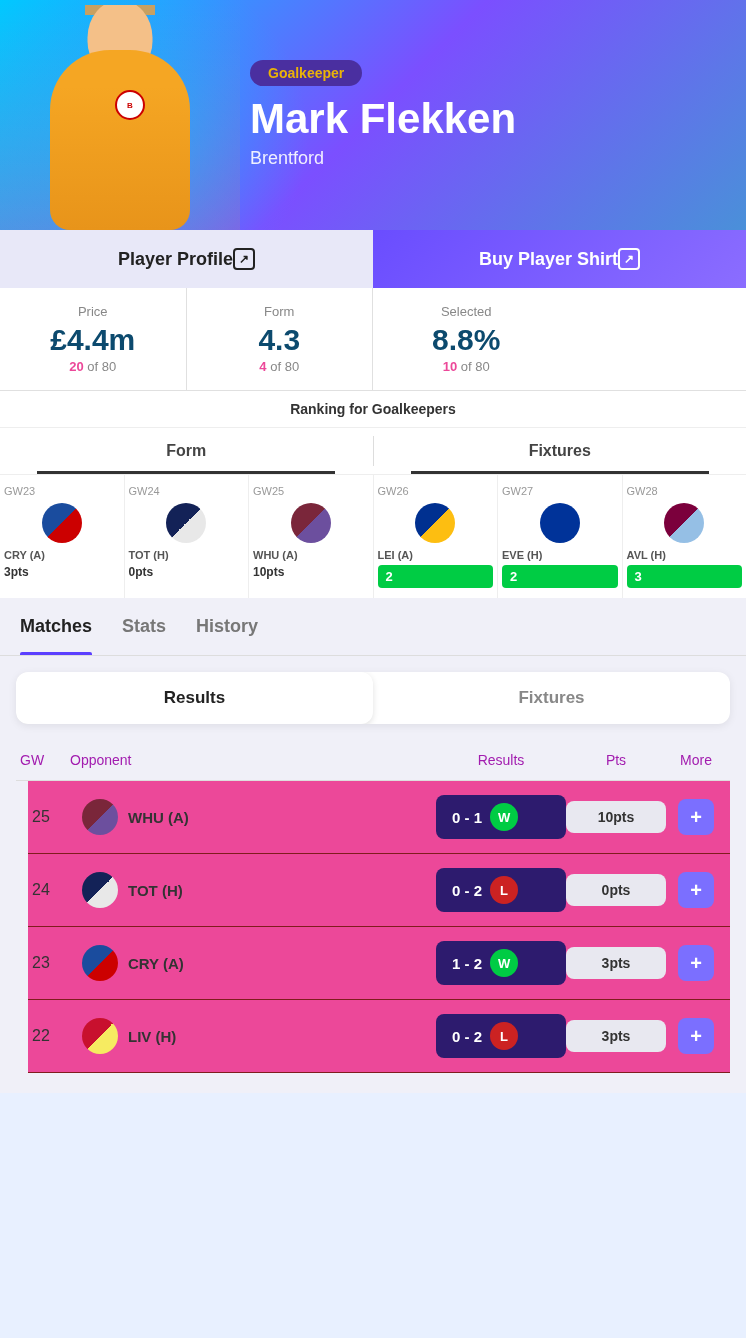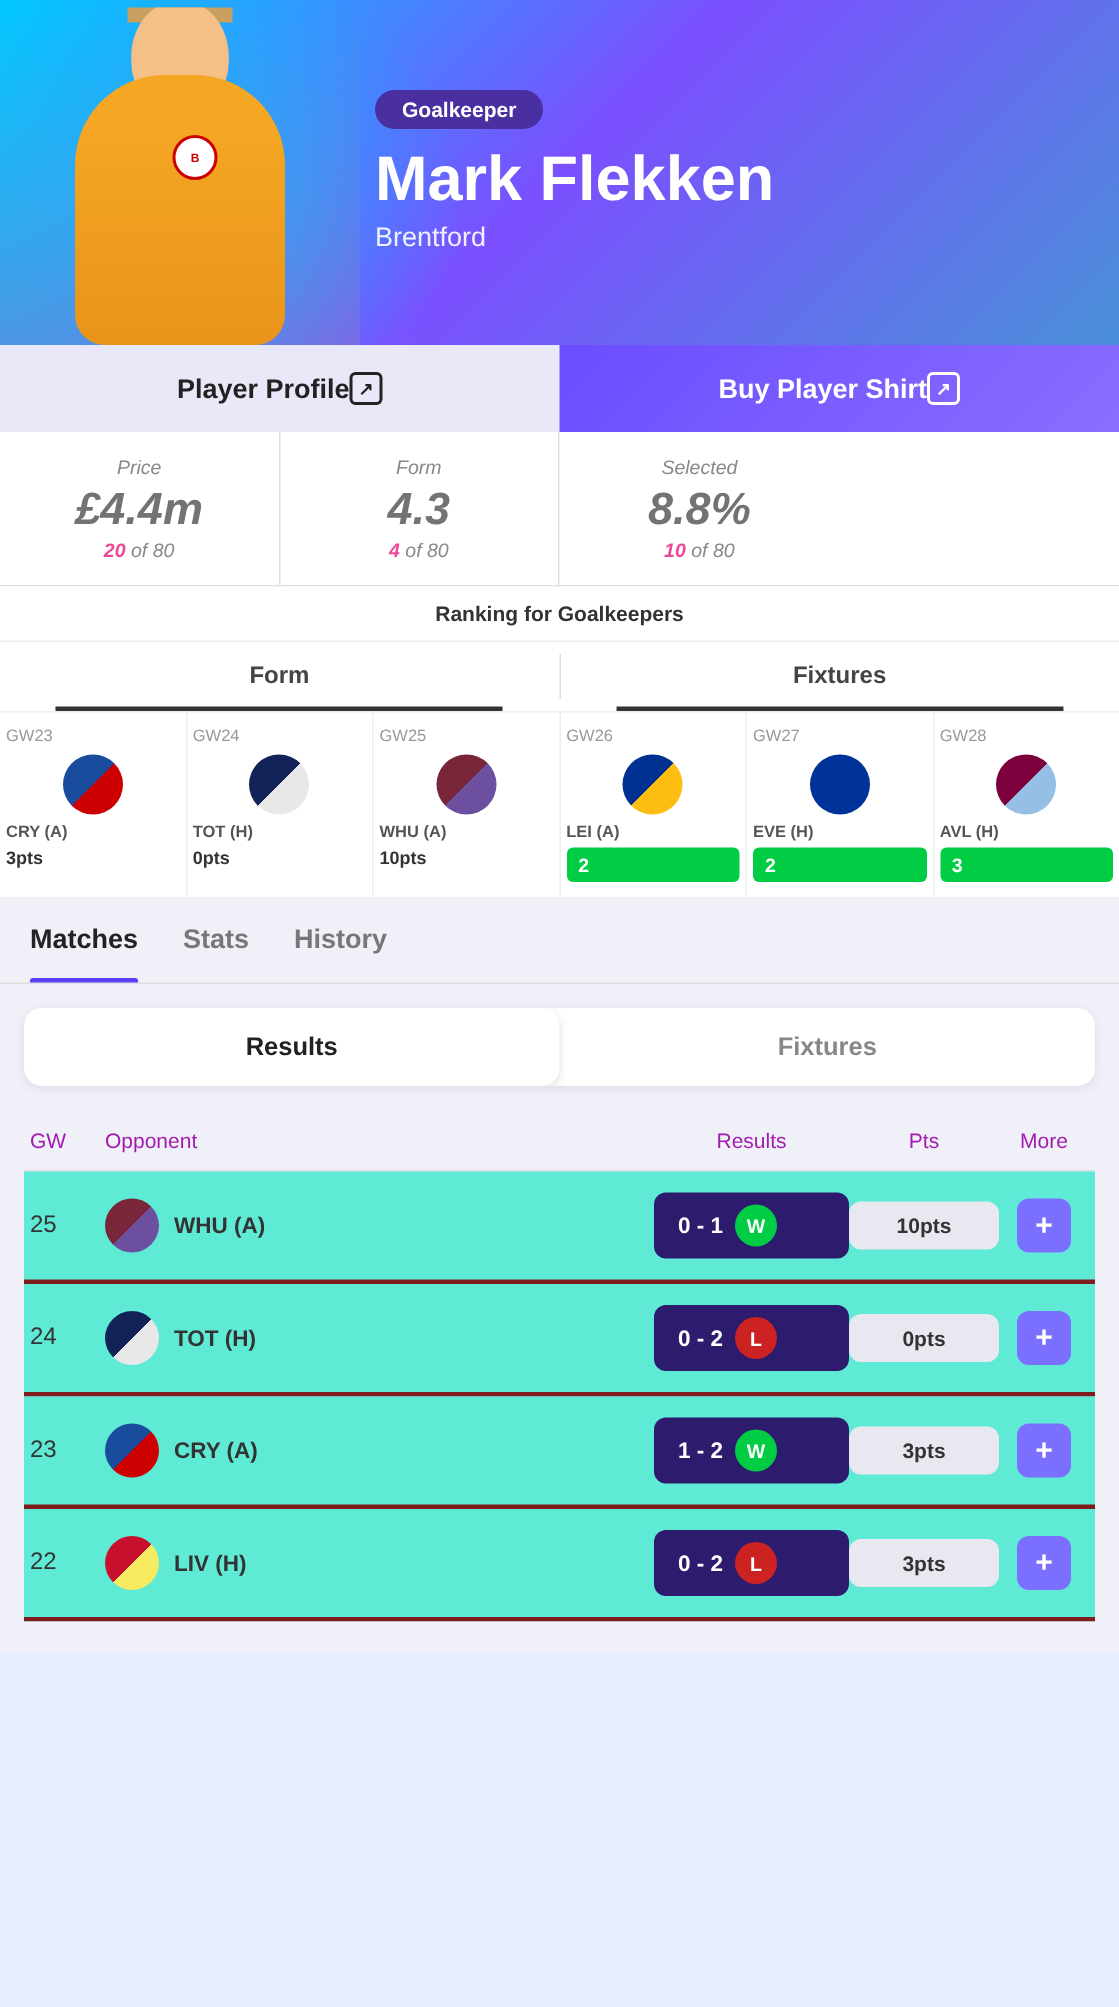--- a/index.html
+++ b/index.html
@@ -86,21 +86,21 @@
       font-size: 8px; color: #cc0000; font-weight: bold;
     }
     .hero-info {
       position: absolute;
       left: 250px;
       top: 60px;
     }
     .position-badge {
       display: inline-block;
       background: #4a2fa0;
-      color: #ffffff;
+      color: #eab308;
       font-size: 14px;
       font-weight: 600;
       padding: 5px 18px;
       border-radius: 20px;
       margin-bottom: 10px;
     }
     .player-name {
       font-size: 42px;
       font-weight: 700;
       color: #fff;
@@ -151,32 +151,31 @@
     .stats-grid {
       background: #fff;
       display: grid;
       grid-template-columns: repeat(4, 1fr);
       border-bottom: 1px solid #e0e0e0;
     }
     .stat-cell {
       padding: 16px 8px;
       text-align: center;
       border-right: 1px solid #e0e0e0;
-      font-style: italic;
     }
     .stat-cell:last-child { border-right: none; }
     .stat-label {
       font-size: 13px;
       color: #888;
       margin-bottom: 4px;
     }
     .stat-value {
       font-size: 30px;
       font-weight: 700;
-      color: #737373;
+      color: #0c4a6e;
       line-height: 1.1;
     }
     .stat-rank {
       font-size: 13px;
       color: #888;
       margin-top: 3px;
     }
     .stat-rank strong {
       color: #ec4899;
       font-weight: 700;
@@ -344,22 +343,23 @@
       color: #a21caf;
       font-weight: 500;
     }
     .th.right { text-align: center; }
 
     .match-row {
       display: grid;
       grid-template-columns: 50px 1fr 130px 100px 60px;
       align-items: center;
       padding: 14px 4px;
-      border-bottom: 3px solid #7f1d1d;
-      background: #5eead4;
+      border-bottom: 1px solid #7f1d1d;
+      background: #ec4899;
+      margin-left: 12px;
     }
     .gw-num {
       font-size: 16px;
       color: #333;
       font-weight: 500;
     }
     .opponent-cell {
       display: flex;
       align-items: center;
       gap: 10px;

